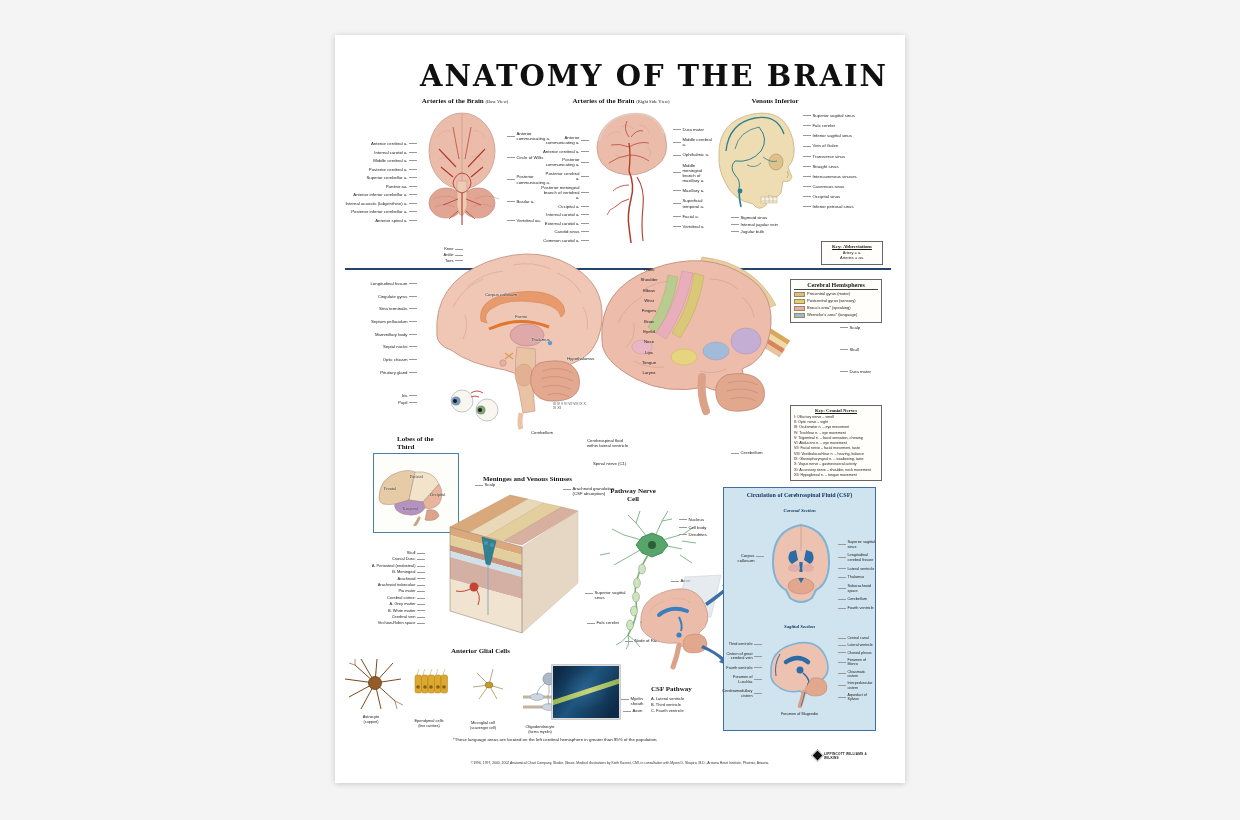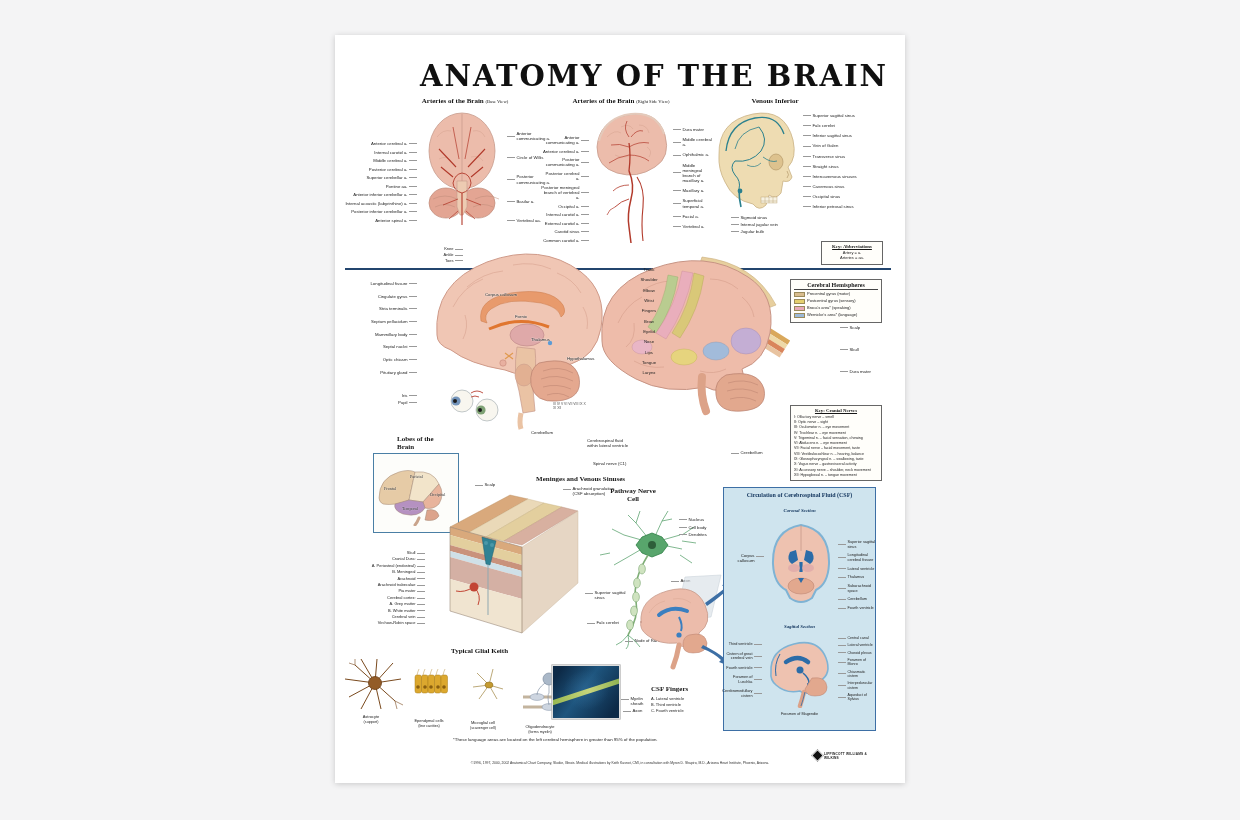--- a/index.html
+++ b/index.html
@@ -505,37 +505,37 @@
         </div>
         <div class="li">
           <span class="t">XI: Accessory nerve – shoulder, neck movement</span>
         </div>
         <div class="li">
           <span class="t">XII: Hypoglossal n. – tongue movement</span>
         </div>
       </div>
   </div>
 
-  <div class="abs sec-title" style="left:62px;top:400px;width:46px;">Lobes of the Brain</div>
+  <div class="abs sec-title" style="left:62px;top:400px;width:46px;">Lobes of the Third</div>
   <div class="abs lobesbox" style="left:38px;top:418px;width:86px;height:80px;">
     <svg style="position:absolute;left:1px;top:8px;" width="84" height="64" viewBox="0 0 84 64">
       <path d="M4 36Q4 16 24 10q10-3 16 0L34 38q-14 6-26 4-4-2-4-6z" fill="#e6cba6" stroke="#a08674" stroke-width="0.5"></path>
       <path d="M40 10q18-2 24 12L48 40 34 38z" fill="#f2e4ca" stroke="#a08674" stroke-width="0.5"></path>
       <path d="M64 22q6 10 0 20-6 6-14 4l-2-6z" fill="#e8b49c" stroke="#a08674" stroke-width="0.5"></path>
       <path d="M34 38l14 2 2 6q-6 10-22 6-10-4-8-10z" fill="#b591c1" stroke="#a08674" stroke-width="0.5"></path>
       <path d="M52 48q10-2 12 6-4 6-14 4z" fill="#dca48c" stroke="#a08674" stroke-width="0.5"></path>
       <path d="M44 56q-2 5-4 7" stroke="#c9a48c" stroke-width="3" fill="none" stroke-linecap="round"></path>
     </svg>
     <div class="lobelbl" style="left:36px;top:20px;">Parietal</div>
     <div class="lobelbl" style="left:10px;top:32px;">Frontal</div>
     <div class="lobelbl" style="left:56px;top:38px;">Occipital</div>
     <div class="lobelbl" style="left:28px;top:52px;">Temporal</div>
   </div>
 
-  <div class="abs sec-title" style="left:160px;top:440px;width:130px;text-align:right;">Meninges and Venous Sinuses</div>
+  <div class="abs sec-title" style="left:148px;top:440px;width:130px;">Meninges and Venous Sinuses</div>
   <svg class="abs" style="left:95px;top:452px;" width="150" height="148" viewBox="0 0 150 148">
     <polygon points="20,40 80,8 98,12 38,46" fill="#d9a97c" stroke="#b98a5c" stroke-width="0.4"></polygon>
     <polygon points="38,46 98,12 114,16 56,50" fill="#ead9b8" stroke="#c9b48a" stroke-width="0.4"></polygon>
     <polygon points="56,50 114,16 132,20 74,54" fill="#e3cf9e" stroke="#c3ae7c" stroke-width="0.4"></polygon>
     <polygon points="74,54 132,20 148,24 92,58" fill="#d8b0a0" stroke="#b88e7c" stroke-width="0.4"></polygon>
     <polygon points="20,40 92,60 92,68 20,48" fill="#d9a97c"></polygon>
     <polygon points="20,48 92,68 92,78 20,58" fill="#e3cf9e"></polygon>
     <polygon points="20,58 92,78 92,84 20,64" fill="#c9927c"></polygon>
     <polygon points="20,64 92,84 92,90 20,70" fill="#cfe0e8"></polygon>
     <polygon points="20,70 92,90 92,112 20,92" fill="#d4b0a4"></polygon>
@@ -738,21 +738,21 @@
         <div class="li">
           <span class="t">Interpeduncular cistern</span>
         </div>
         <div class="li">
           <span class="t">Aqueduct of Sylvius</span>
         </div>
       </div>
     <div class="f38" style="position:absolute;left:0;top:224px;width:100%;text-align:center;color:#222;">Foramen of Magendie</div>
   </div>
 
-  <div class="abs sec-title" style="left:116px;top:612px;width:90px;">Typical Glial Keith</div>
+  <div class="abs sec-title" style="left:116px;top:612px;width:90px;">Anterior Glial Cells</div>
   <svg class="abs" style="left:2px;top:622px;" width="290" height="74" viewBox="0 0 290 74">
     <g stroke="#7a4a1e" stroke-width="1" fill="none">
       <path d="M38 26 18 8M38 26 8 22M38 26 12 40M38 26 24 52M38 26 44 52M38 26 58 44M38 26 64 22M38 26 56 6M38 26 40 2M38 26 24 2"></path>
       <path d="M18 8l-6-2m6 2 0-6M58 44l8 4m-8-4 2 8" stroke-width="0.6"></path>
     </g>
     <circle cx="38" cy="26" r="6.5" fill="#935c28" stroke="#6a3c14" stroke-width="0.8"></circle>
     <g>
       <rect x="78" y="18" width="6.5" height="18" rx="2" fill="#dca82e" stroke="#a87c18" stroke-width="0.5"></rect>
       <rect x="84.5" y="18" width="6.5" height="18" rx="2" fill="#dca82e" stroke="#a87c18" stroke-width="0.5"></rect>
       <rect x="91" y="18" width="6.5" height="18" rx="2" fill="#dca82e" stroke="#a87c18" stroke-width="0.5"></rect>
@@ -800,21 +800,21 @@
     <div class="glow"></div>
     <div class="fiber"></div>
   </div>
   <div class="sl" style="left:286px;top:662px;width:30px;">
       <span>Myelin sheath</span>
     </div>
   <div class="sl" style="left:288px;top:674px;">
       <span>Axon</span>
     </div>
 
-  <div class="abs sec-title" style="left:316px;top:650px;width:70px;">CSF Fingers</div>
+  <div class="abs sec-title" style="left:316px;top:650px;width:70px;">CSF Pathway</div>
   <div class="abs labels gp1 f4" style="left:316px;top:662px;width:60px;">
       <div class="li">
         <span class="t">A. Lateral ventricle</span>
       </div>
       <div class="li">
         <span class="t">B. Third ventricle</span>
       </div>
       <div class="li">
         <span class="t">C. Fourth ventricle</span>
       </div>

